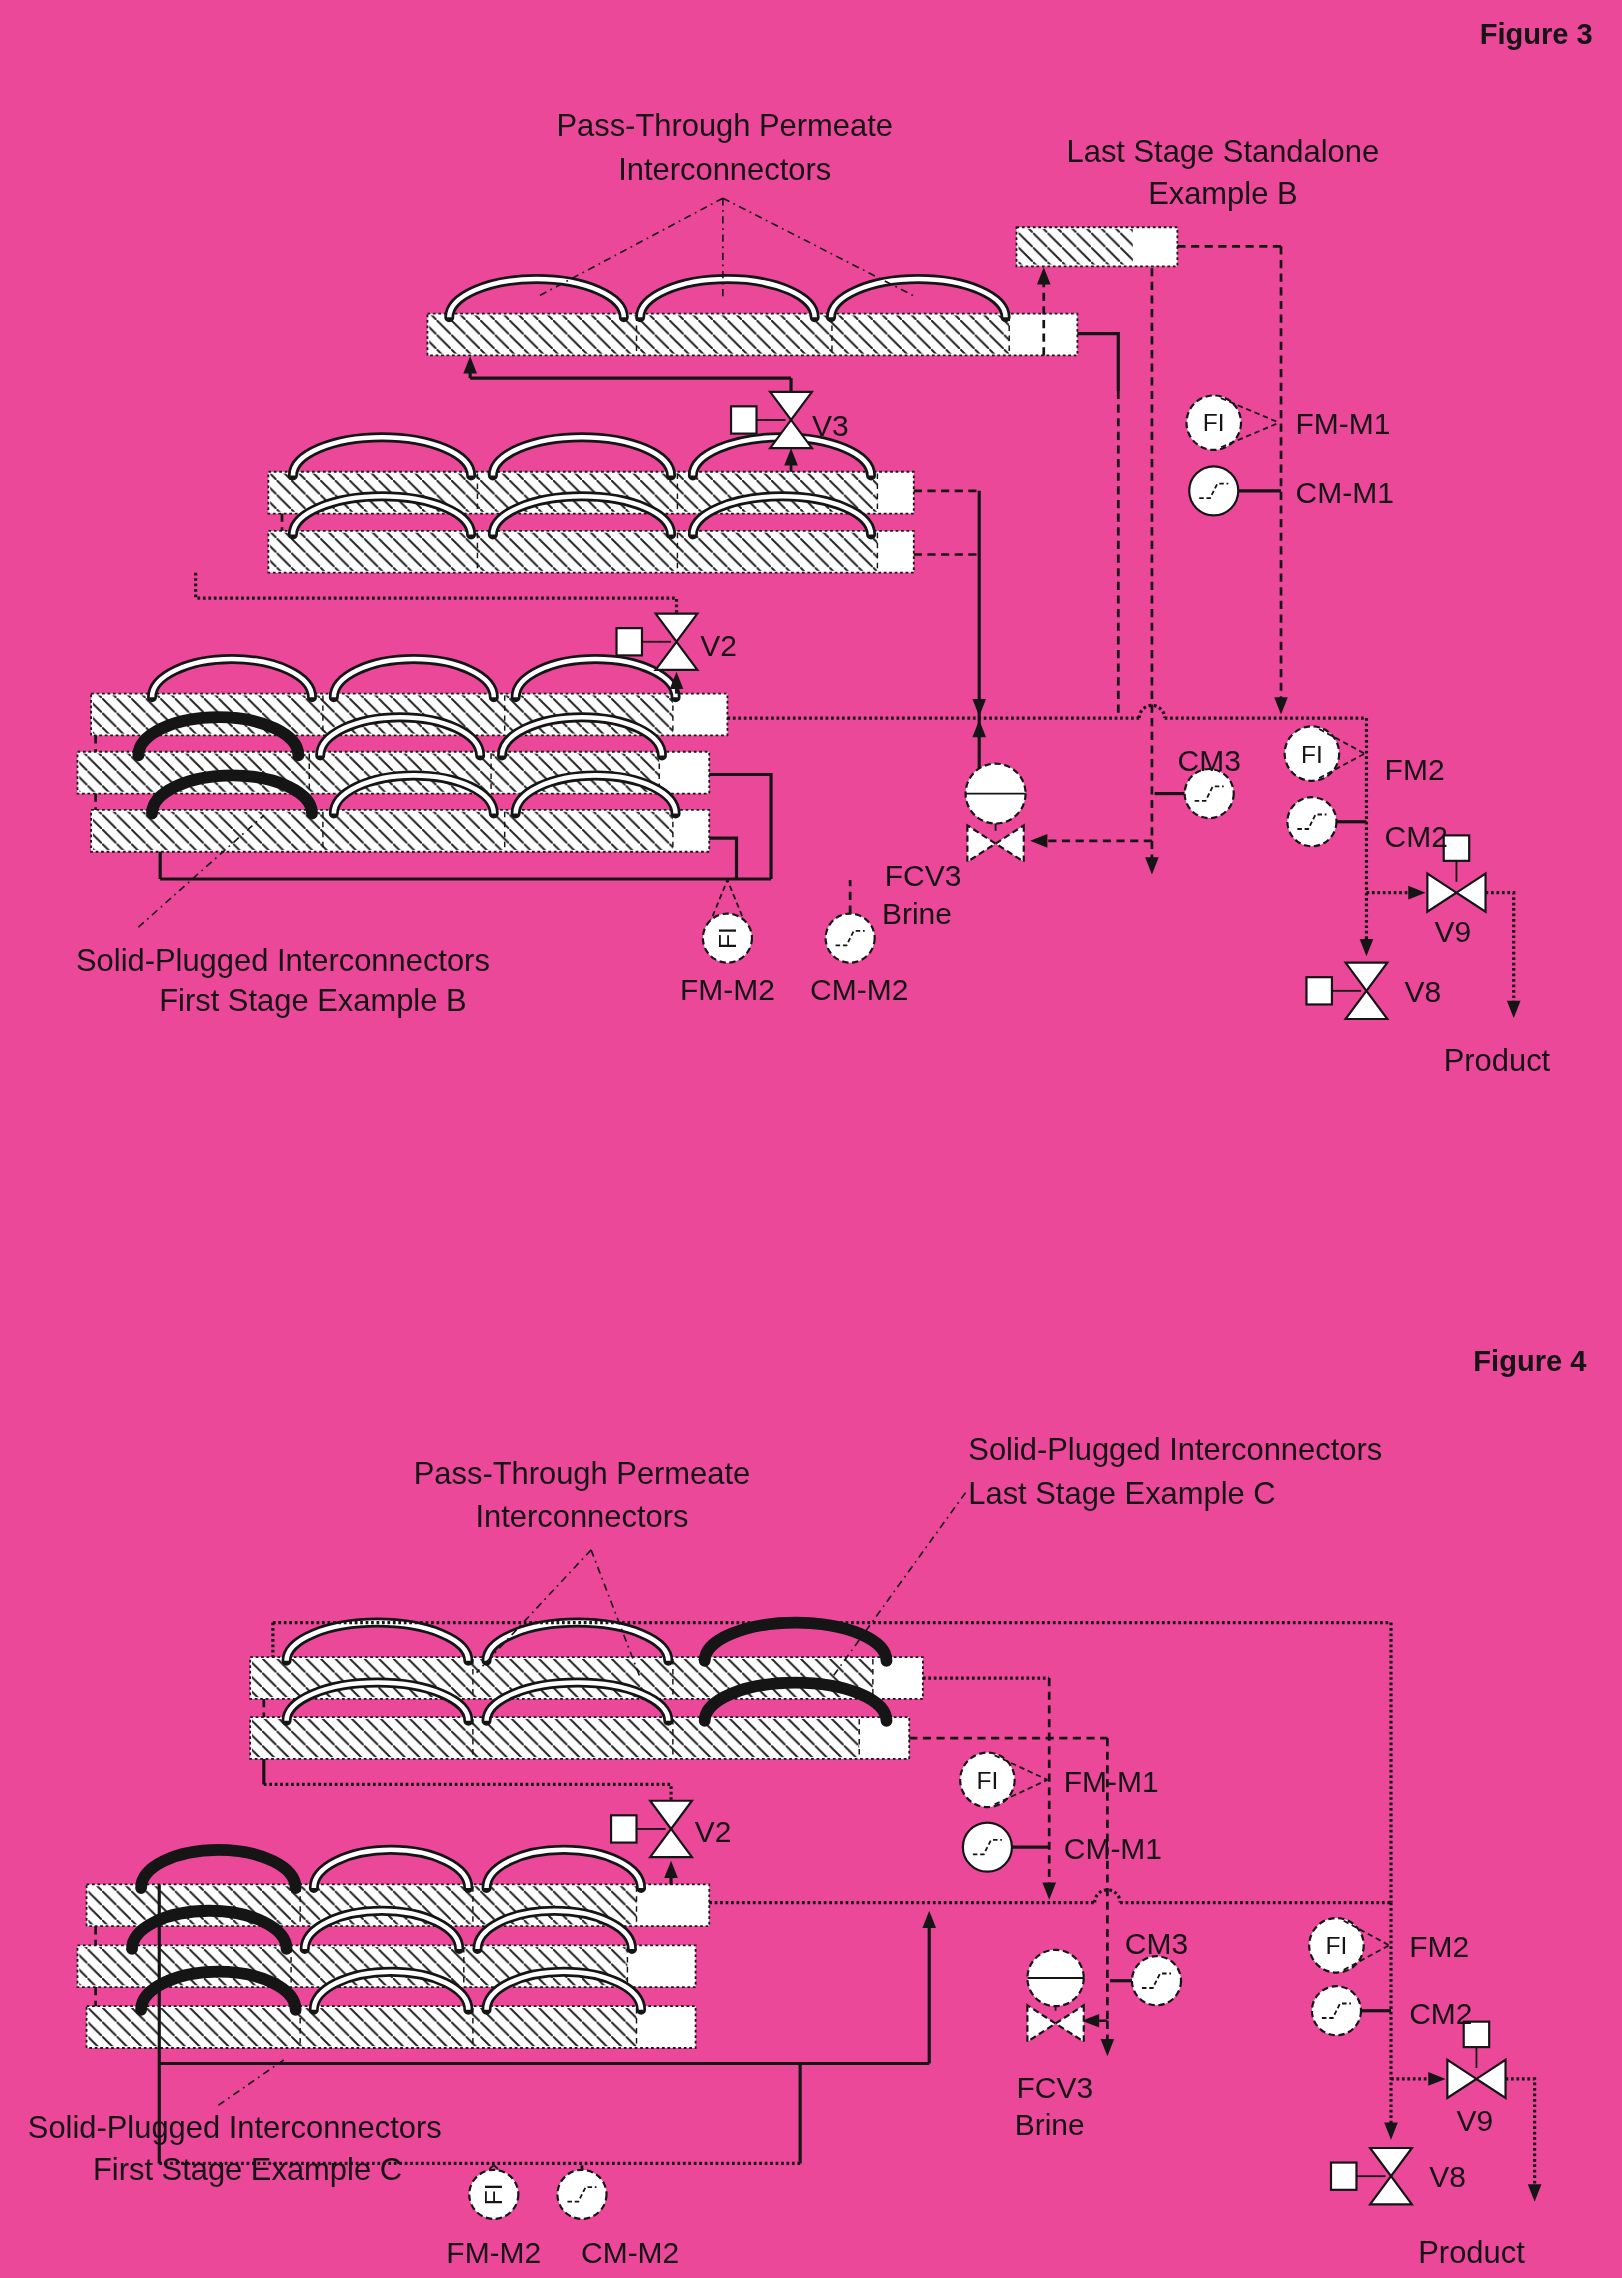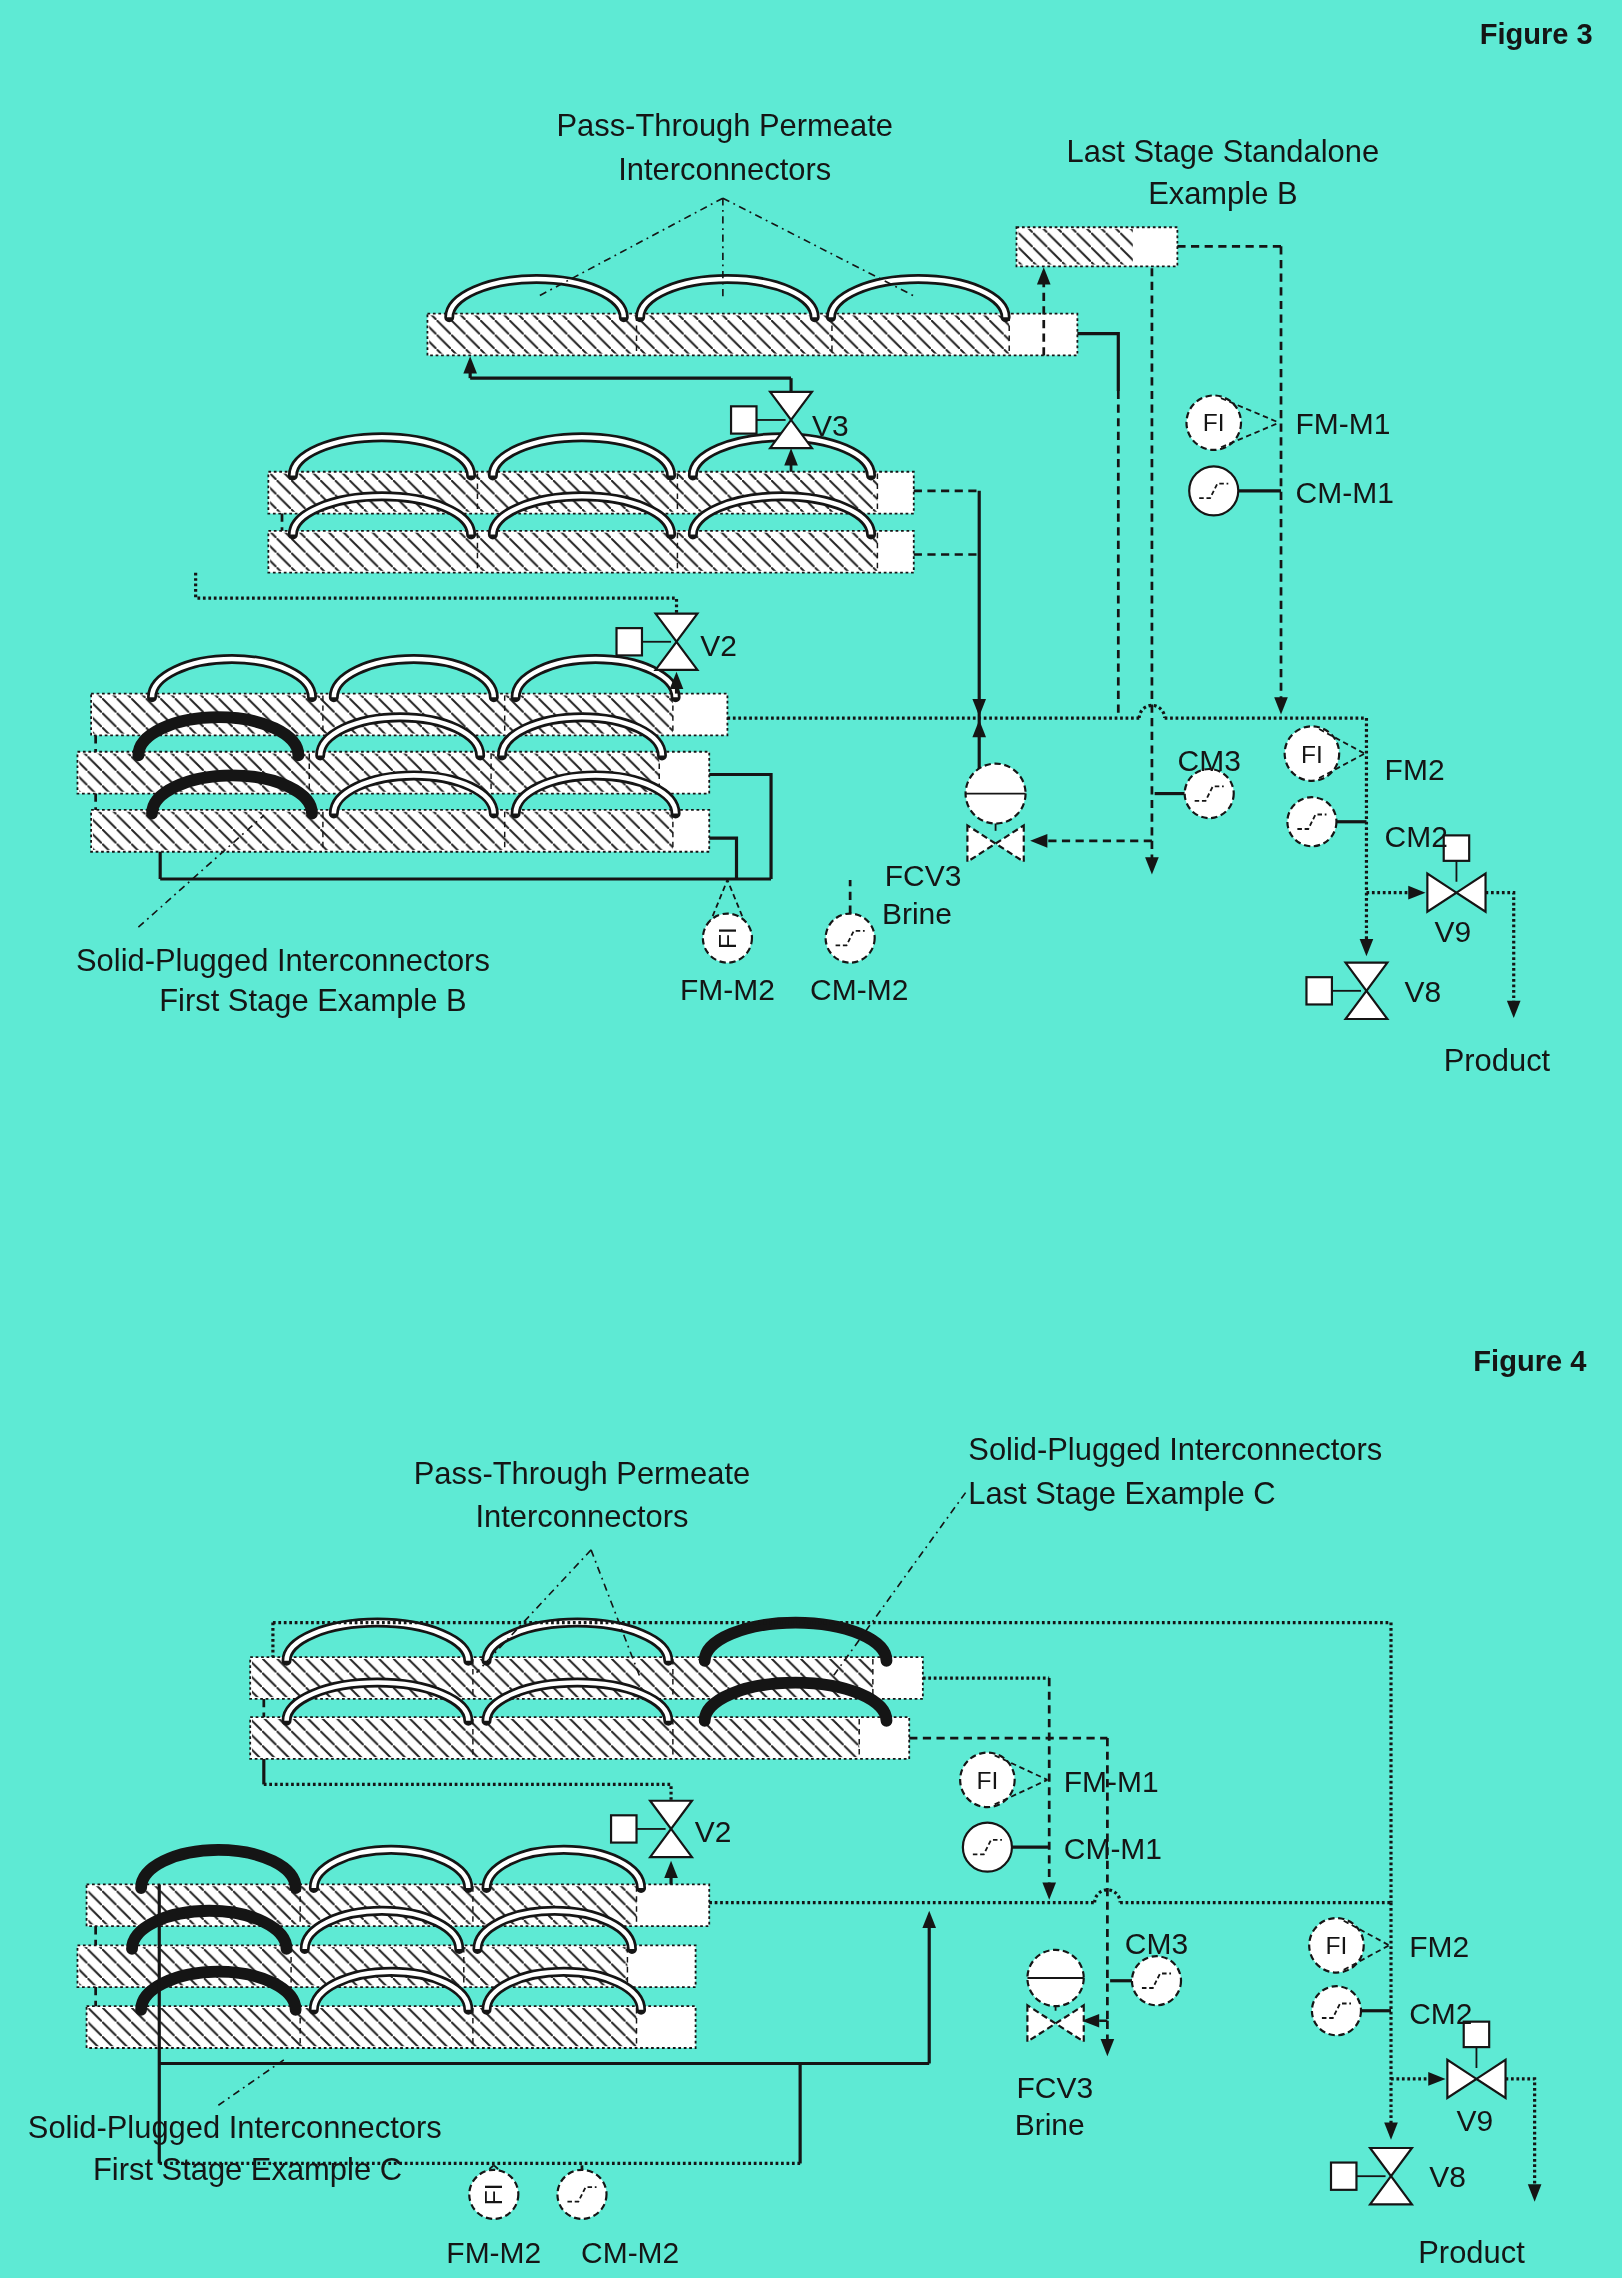--- a/index.html
+++ b/index.html
@@ -1,16 +1,16 @@
 <!DOCTYPE html>
 <html style="font-size:14.5px"><head>
 <meta charset="utf-8">
 <style>
   html,body{margin:0;padding:0;background:#fff;}
-  .sheet{position:relative;width:1623px;height:2278px;background:#5eead4;overflow:hidden;
+  .sheet{position:relative;width:1623px;height:2278px;background:#ec4899;overflow:hidden;
          font-family:"Liberation Sans", sans-serif;}
   svg{position:absolute;left:0;top:0;}
   text{fill:#151515;}
   .lbl{font-size:33px;}
   .lbl-big{font-size:34px;}
   .ttl{font-size:32px;font-weight:bold;}
   .fi{font-size:27px;}
   .pipe-s{stroke:#151515;stroke-width:3.5;fill:none;}
   .pipe-d{stroke:#151515;stroke-width:3;fill:none;stroke-dasharray:9 6;}
   .pipe-o{stroke:#151515;stroke-width:3.5;fill:none;stroke-dasharray:3 3;}

